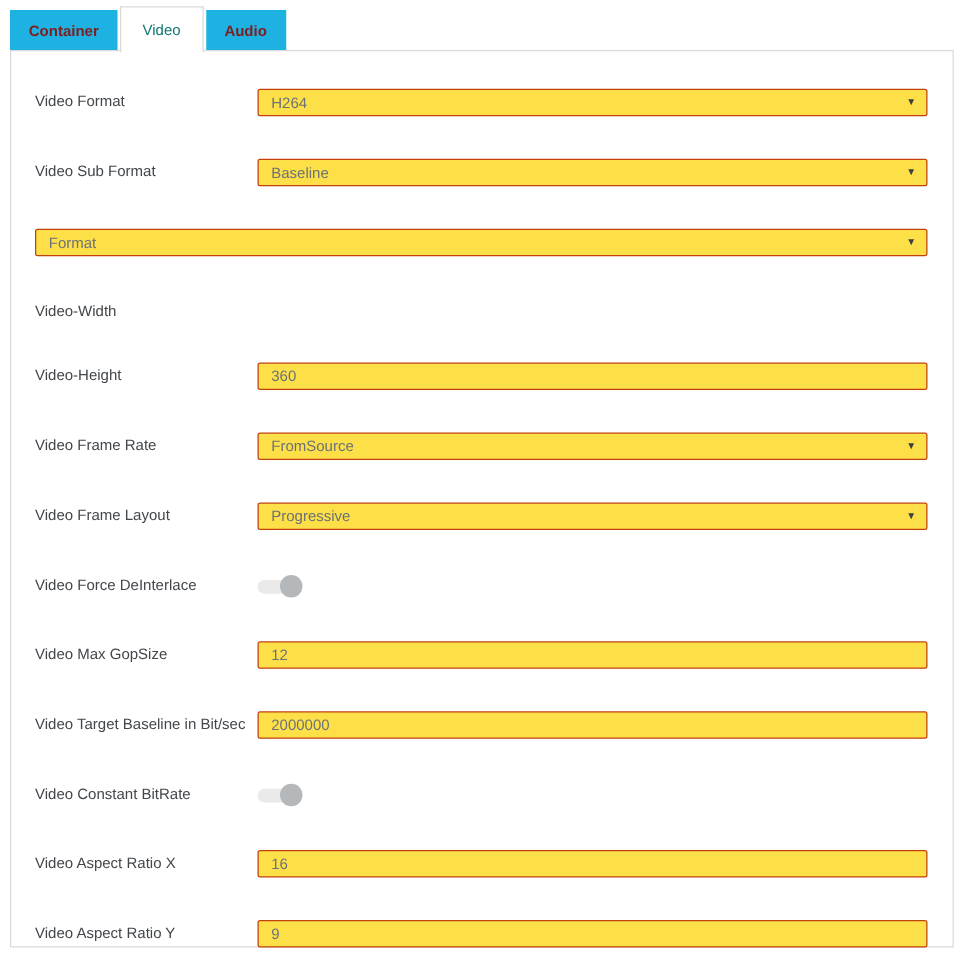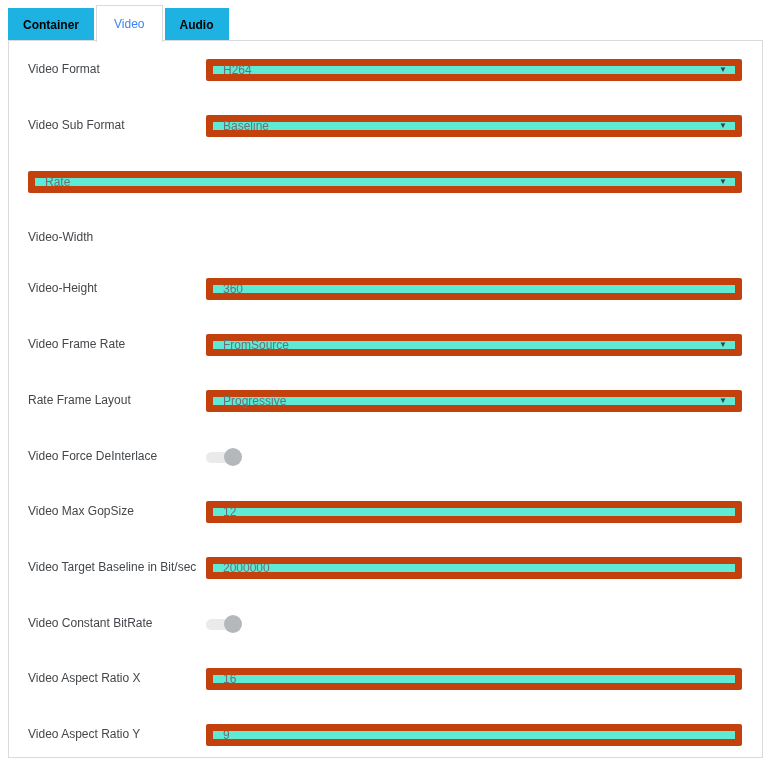--- a/index.html
+++ b/index.html
@@ -14,47 +14,47 @@
   
   .tabbar {
     display: flex;
     align-items: flex-end;
     position: relative;
     z-index: 2;
   }
   .tab {
     font-size: 12px;
     font-weight: 700;
-    color: #000000;
+    color: #7f1d1d;
     background: #1db2e2;
     padding: 10px 14px 9px 14px;
     margin-right: 2px;
     cursor: pointer;
     line-height: 1;
     border: 1px solid transparent;
     border-bottom: none;
   }
   .tab.active {
     background: #ffffff;
-    color: #3b82f6;
+    color: #0f766e;
     font-weight: 400;
     border: 1px solid #d8dadc;
     border-bottom: none;
     padding: 12px 17px 12px 17px;
     margin-bottom: -2px;
     position: relative;
     z-index: 3;
   }
 
   
   .panel {
     border: 1px solid #d8dadc;
     background: #ffffff;
     height: 718px;
-    padding: 18px 20px 10px 19px;
+    padding: 30px 20px 10px 19px;
     position: relative;
     z-index: 1;
   }
 
   
   .row {
     display: flex;
     align-items: flex-start;
     margin-bottom: 34px;
   }
@@ -65,22 +65,22 @@
     font-size: 12px;
     color: #43474b;
     padding-top: 3px;
     line-height: 1.2;
   }
   .field-area { flex: 1 1 auto; }
 
   .field {
     width: 100%;
     height: 22px;
-    background: #5eead4;
-    border: 7px solid #c2410c;
+    background: #fde047;
+    border: 1px solid #c2410c;
     border-radius: 2px;
     font-size: 12px;
     color: #6c7176;
     display: flex;
     align-items: center;
     padding: 0 8px 0 10px;
     font-family: "Liberation Sans", "DejaVu Sans", sans-serif;
   }
   input.field { outline: none; }
   .select-field { cursor: pointer; justify-content: space-between; }
@@ -145,21 +145,21 @@
         <div class="field select-field">
           <span class="select-value">Baseline</span>
           <span class="select-arrow">▼</span>
         </div>
       </div>
     </div>
 
     <div class="row">
       <div class="field-area">
         <div class="field select-field">
-          <span class="select-value">Rate</span>
+          <span class="select-value">Format</span>
           <span class="select-arrow">▼</span>
         </div>
       </div>
     </div>
 
     <div class="row">
       <div class="row-label">Video-Width</div>
     </div>
 
     <div class="row">
@@ -173,21 +173,21 @@
       <div class="row-label">Video Frame Rate</div>
       <div class="field-area">
         <div class="field select-field">
           <span class="select-value">FromSource</span>
           <span class="select-arrow">▼</span>
         </div>
       </div>
     </div>
 
     <div class="row">
-      <div class="row-label">Rate Frame Layout</div>
+      <div class="row-label">Video Frame Layout</div>
       <div class="field-area">
         <div class="field select-field">
           <span class="select-value">Progressive</span>
           <span class="select-arrow">▼</span>
         </div>
       </div>
     </div>
 
     <div class="row">
       <div class="row-label">Video Force DeInterlace</div>

